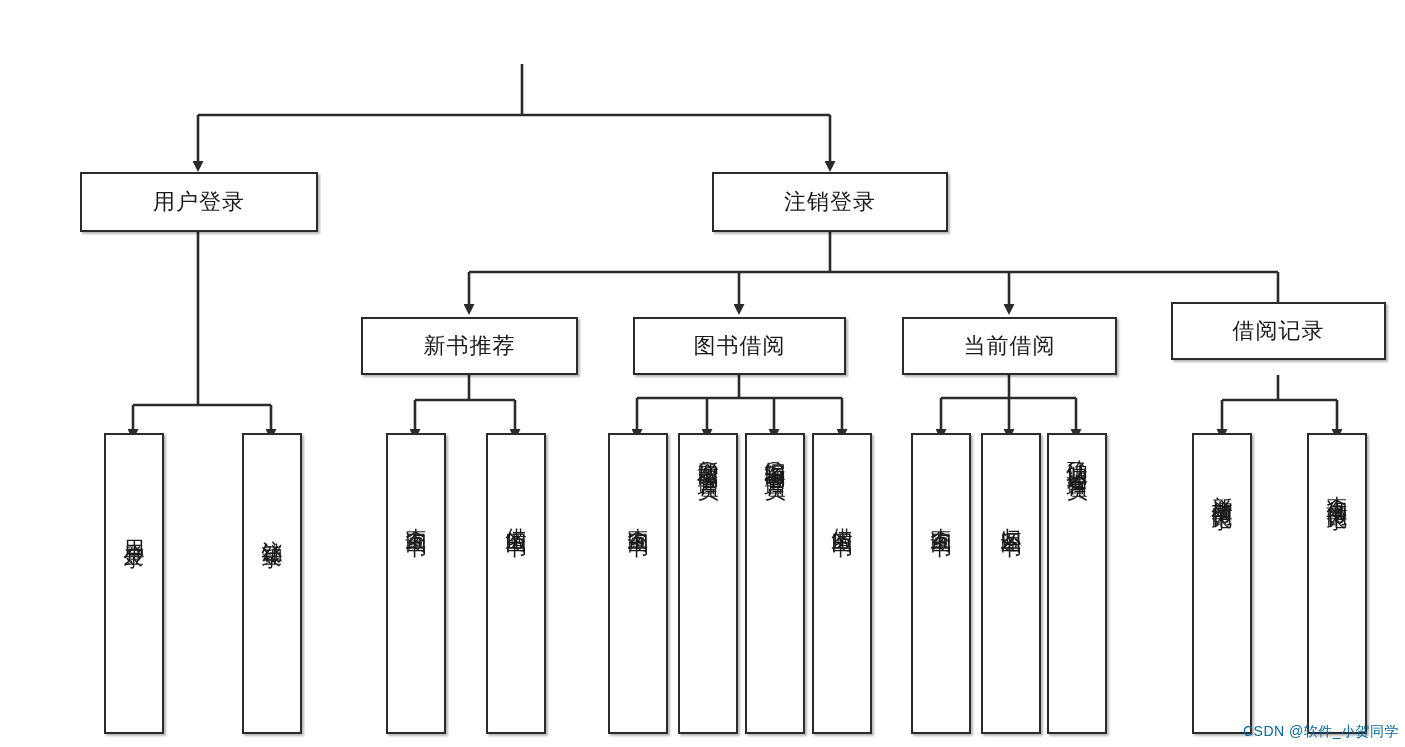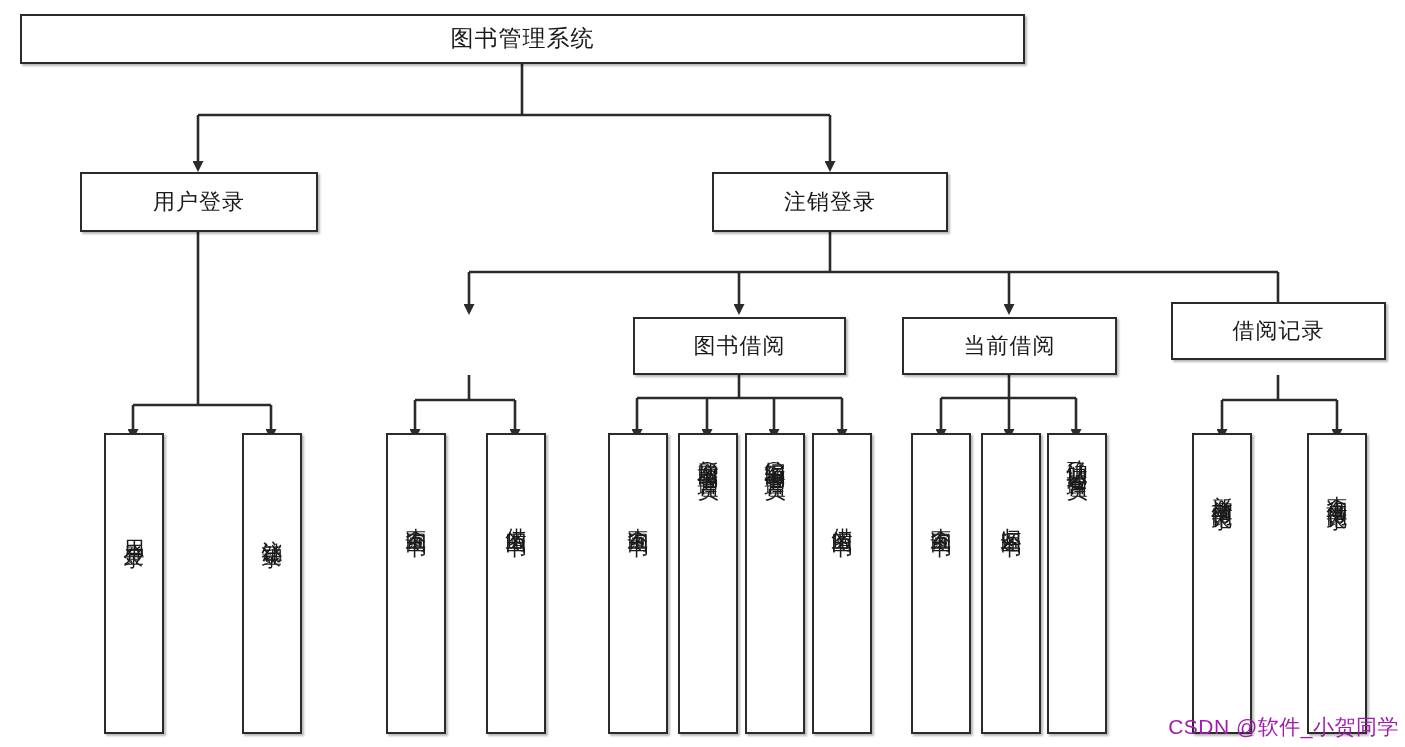--- a/index.html
+++ b/index.html
@@ -53,22 +53,22 @@
     align-items: flex-start;
     justify-content: center;
     padding-top: 6px;
   }
   .node.root .label { font-size: 23px; }
   .node.mid .label { font-size: 22px; }
   #watermark {
     position: absolute;
     right: 6px;
     bottom: 6px;
-    font-size: 21px;
-    color: #a21caf;
+    font-size: 14px;
+    color: #0369a1;
     letter-spacing: 0.5px;
     white-space: nowrap;
     pointer-events: none;
   }
 </style>
 </head>
 <body>
 
 <div id="canvas">
 
@@ -118,31 +118,31 @@
       <path d="M1009,398 L1009,430" marker-end="url(#arrow)"></path>
       <path d="M1076,398 L1076,430" marker-end="url(#arrow)"></path>
 
       <path d="M1278,375 L1278,400"></path>
       <path d="M1222,400 L1337,400"></path>
       <path d="M1222,400 L1222,430" marker-end="url(#arrow)"></path>
       <path d="M1337,400 L1337,430" marker-end="url(#arrow)"></path>
     </g>
   </svg>
 
-  <div class="node root" style="left:20px; top:14px; width:1005px; height:50px;">
-    <span class="label">图书管理系统</span>
-  </div>
 
   <div class="node mid" style="left:80px; top:172px; width:238px; height:60px;">
     <span class="label">用户登录</span>
   </div>
   <div class="node mid" style="left:712px; top:172px; width:236px; height:60px;">
     <span class="label">注销登录</span>
   </div>
 
+  <div class="node mid" style="left:361px; top:317px; width:217px; height:58px;">
+    <span class="label">新书推荐</span>
+  </div>
   <div class="node mid" style="left:633px; top:317px; width:213px; height:58px;">
     <span class="label">图书借阅</span>
   </div>
   <div class="node mid" style="left:902px; top:317px; width:215px; height:58px;text-align:center;">
     <span class="label">当前借阅</span>
   </div>
   <div class="node mid" style="left:1171px; top:302px; width:215px; height:58px;">
     <span class="label">借阅记录</span>
   </div>
 

